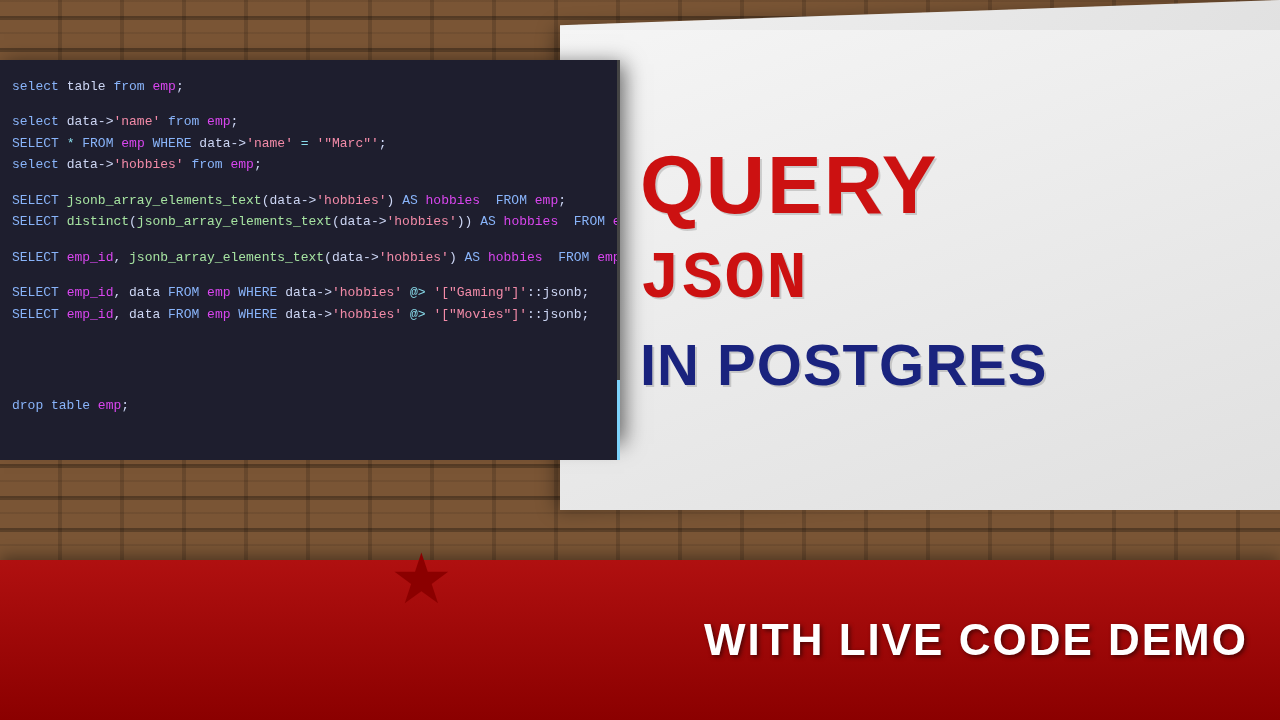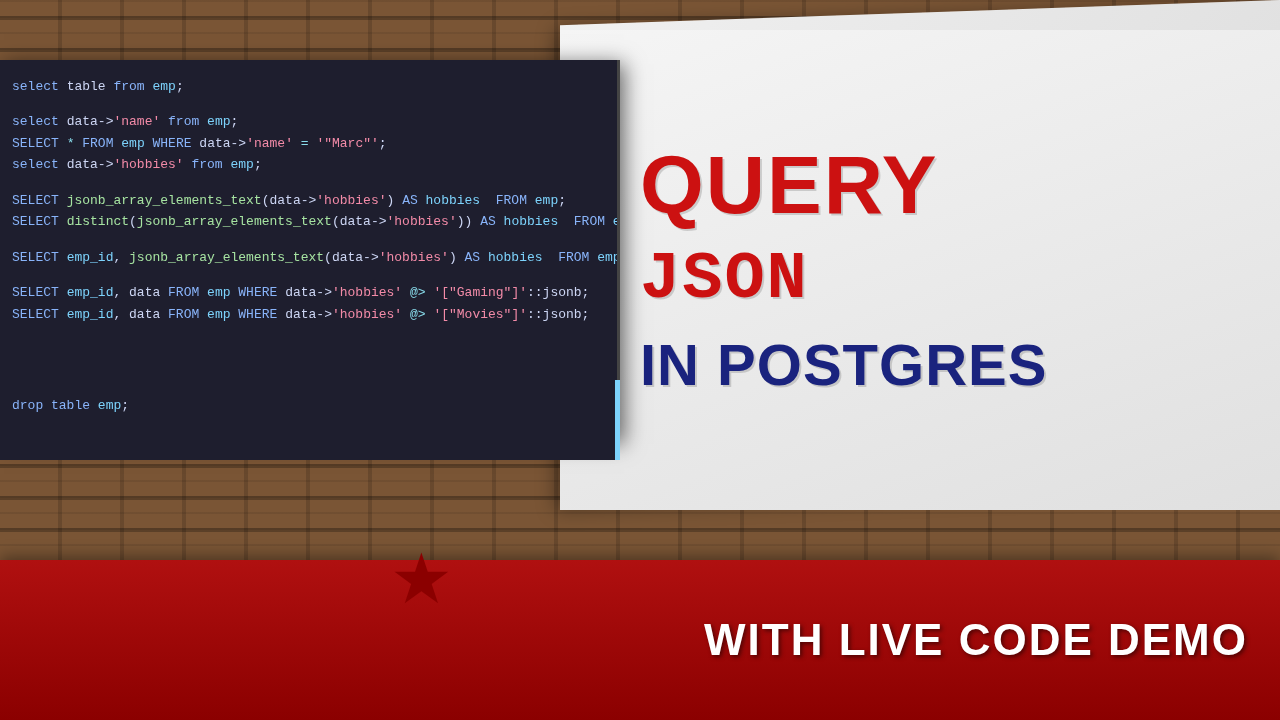--- a/index.html
+++ b/index.html
@@ -171,34 +171,34 @@
     .code-line {
       white-space: pre;
       display: block;
     }
 
     .kw { color: #89b4fa; } 
     .fn { color: #a6e3a1; margin-top: 46px; } 
     .str { color: #f38ba8; } 
     .op { color: #89dceb; } 
     .plain { color: #cdd6f4; }
-    .tbl { color: #7dd3fc; }
+    .tbl { color: #d946ef; }
 
     .empty-line { height: 14px; display: block; }
 
     
     .code-bottom {
       position: absolute;
       left: 0;
       top: 380px;
       width: 620px;
       height: 80px;
       background: #1e1e2e;
       z-index: 10;
-      border-right: 5px solid #7dd3fc;
+      border-right: 3px solid #7dd3fc;
     }
 
     .code-bottom-content {
       padding: 18px 12px 12px 12px;
       font-family: 'Courier New', Courier, monospace;
       font-size: 13px;
       color: #cdd6f4;
     }
   </style>
 </head>

